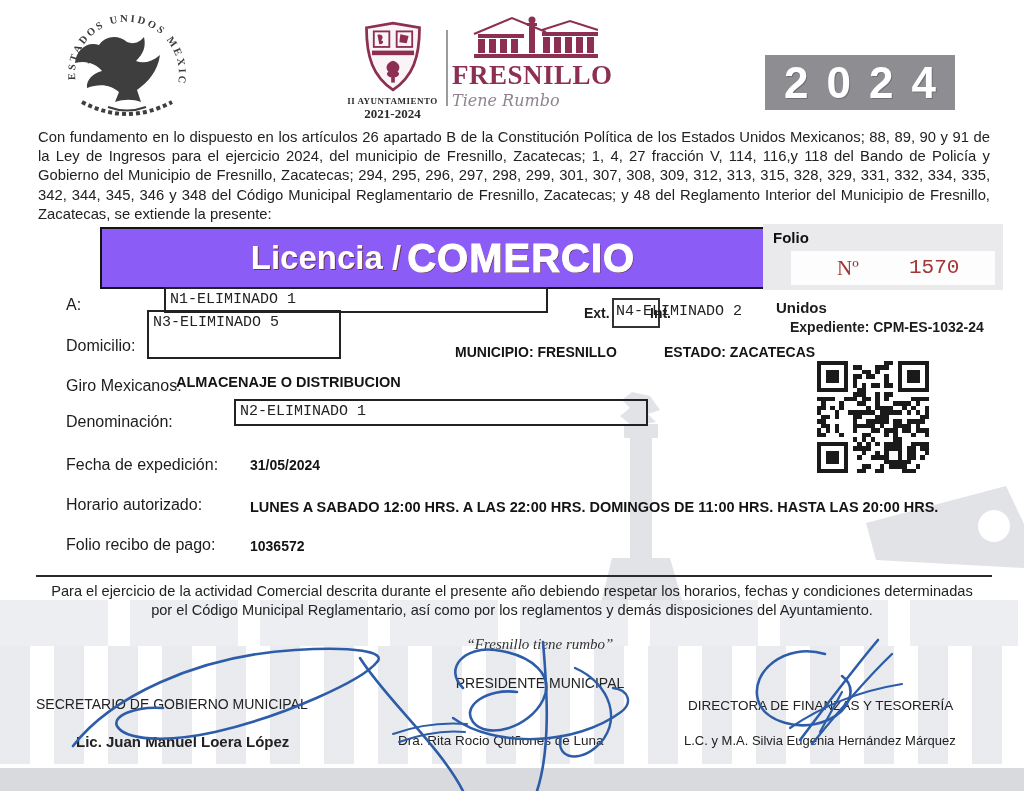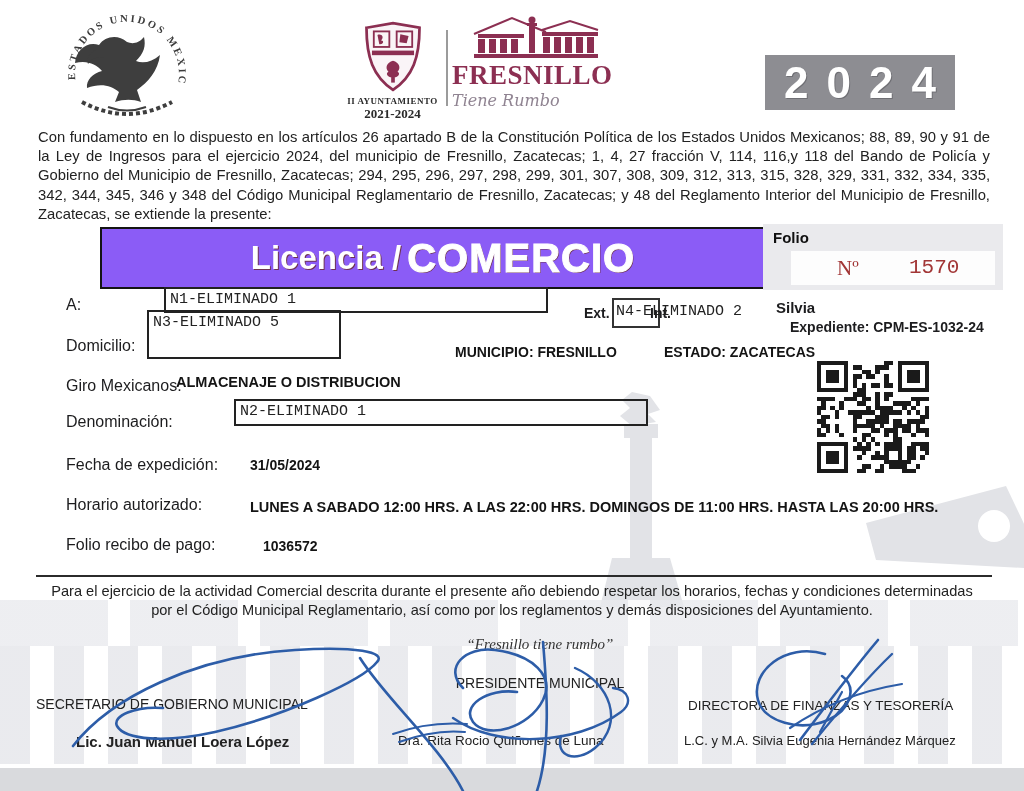--- a/index.html
+++ b/index.html
@@ -156,21 +156,21 @@
 
   <div class="abs lbl" style="left:66px;top:296px;">A:</div>
   <div class="abs fbox" style="left:164px;top:287px;width:380px;height:22px;">
     <span class="mono" style="position:absolute;left:4px;top:2px;">N1-ELIMINADO 1</span>
   </div>
 
   <div class="abs" style="left:584px;top:305px;font-weight:bold;font-size:14px;">Ext.</div>
   <div class="abs" style="left:612px;top:298px;width:44px;height:26px;border:2px solid #333;"></div>
   <div class="abs" style="left:650px;top:305px;font-weight:bold;font-size:14px;z-index:1;">Int.</div>
   <span class="abs mono" style="left:616px;top:303px;z-index:2;">N4-ELIMINADO 2</span>
-  <div class="abs" style="left:776px;top:299px;font-weight:bold;font-size:15px;">Silvia</div>
+  <div class="abs" style="left:776px;top:299px;font-weight:bold;font-size:15px;">Unidos</div>
   <div class="abs" style="left:790px;top:319px;font-weight:bold;font-size:14px;">Expediente: CPM-ES-1032-24</div>
 
   <div class="abs lbl" style="left:66px;top:337px;">Domicilio:</div>
   <div class="abs fbox" style="left:147px;top:310px;width:190px;height:45px;">
     <span class="mono" style="position:absolute;left:4px;top:2px;">N3-ELIMINADO 5</span>
   </div>
   <div class="abs val-b" style="left:455px;top:344px;">MUNICIPIO: FRESNILLO</div>
   <div class="abs val-b" style="left:664px;top:344px;">ESTADO: ZACATECAS</div>
 
   <div class="abs lbl" style="left:66px;top:377px;">Giro Mexicanos:</div>
@@ -403,21 +403,21 @@
       <rect x="2" y="20" width="3" height="3" fill="#1a1a1a"></rect>
     </svg>
 
   <div class="abs lbl" style="left:66px;top:456px;">Fecha de expedición:</div>
   <div class="abs val-b" style="left:250px;top:457px;">31/05/2024</div>
 
   <div class="abs lbl" style="left:66px;top:496px;">Horario autorizado:</div>
   <div class="abs val-b" style="left:250px;top:499px;font-size:14.5px;">LUNES A SABADO 12:00 HRS. A LAS 22:00 HRS. DOMINGOS DE 11:00 HRS. HASTA LAS 20:00 HRS.</div>
 
   <div class="abs lbl" style="left:66px;top:536px;">Folio recibo de pago:</div>
-  <div class="abs val-b" style="left:250px;top:538px;margin-left:13px;">1036572</div>
+  <div class="abs val-b" style="left:250px;top:538px;">1036572</div>
 
   <div class="abs divider"></div>
   <div class="abs quote" style="left:425px;top:636px;width:230px;text-align:center;">“Fresnillo tiene rumbo”</div>
 
   <div class="abs footer-par">Para el ejercicio de la actividad Comercial descrita durante el presente año debiendo respetar los horarios, fechas y condiciones determinadas por el Código Municipal Reglamentario, así como por los reglamentos y demás disposiciones del Ayuntamiento.</div>
   <div class="abs sig-title" style="left:425px;top:675px;width:230px;text-align:center;">PRESIDENTE MUNICIPAL</div>
   <div class="abs sig-title" style="left:36px;top:696px;">SECRETARIO DE GOBIERNO MUNICIPAL</div>
   <div class="abs sig-name" style="left:76px;top:733px;font-weight:bold;font-size:15px;">Lic. Juan Manuel Loera  López</div>
   <div class="abs sig-name" style="left:398px;top:733px;">Dra. Rita Rocio Quiñones de Luna</div>
   <div class="abs sig-title" style="left:688px;top:698px;font-size:13.5px;">DIRECTORA DE FINANZAS Y TESORERÍA</div>

